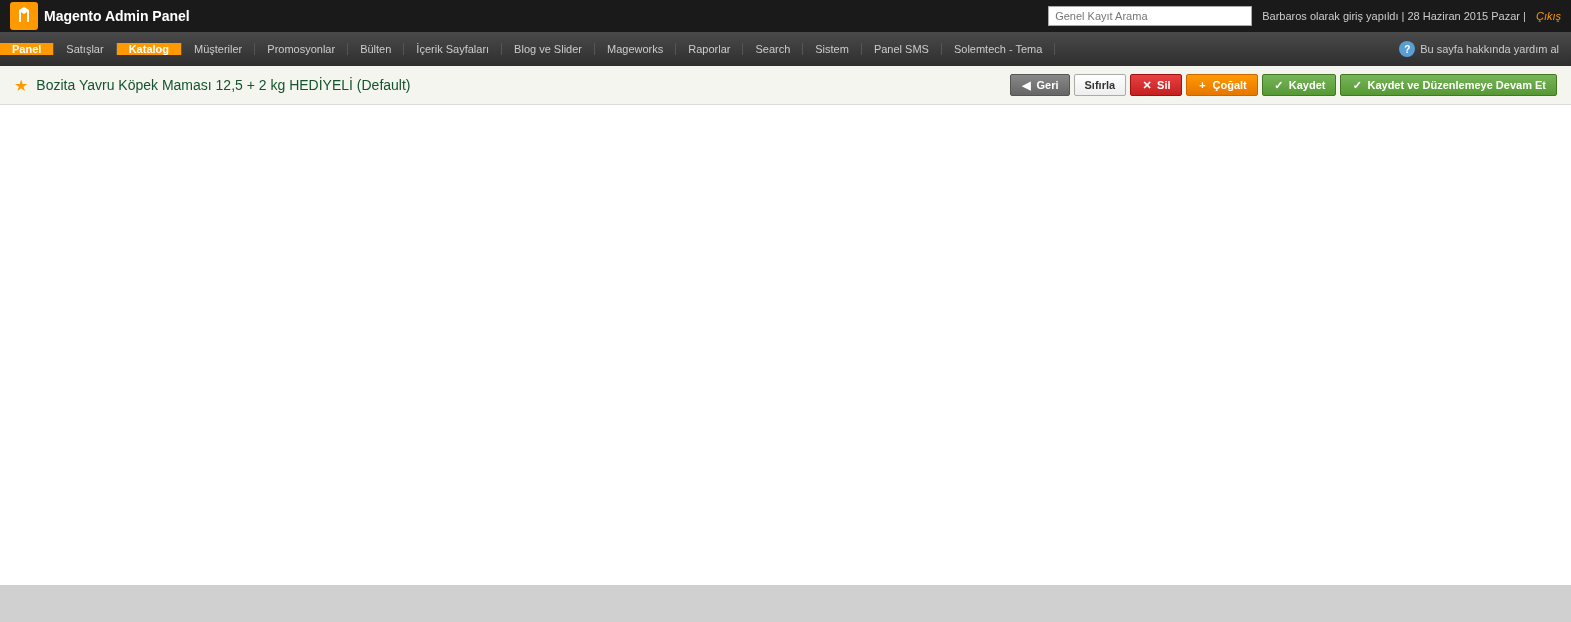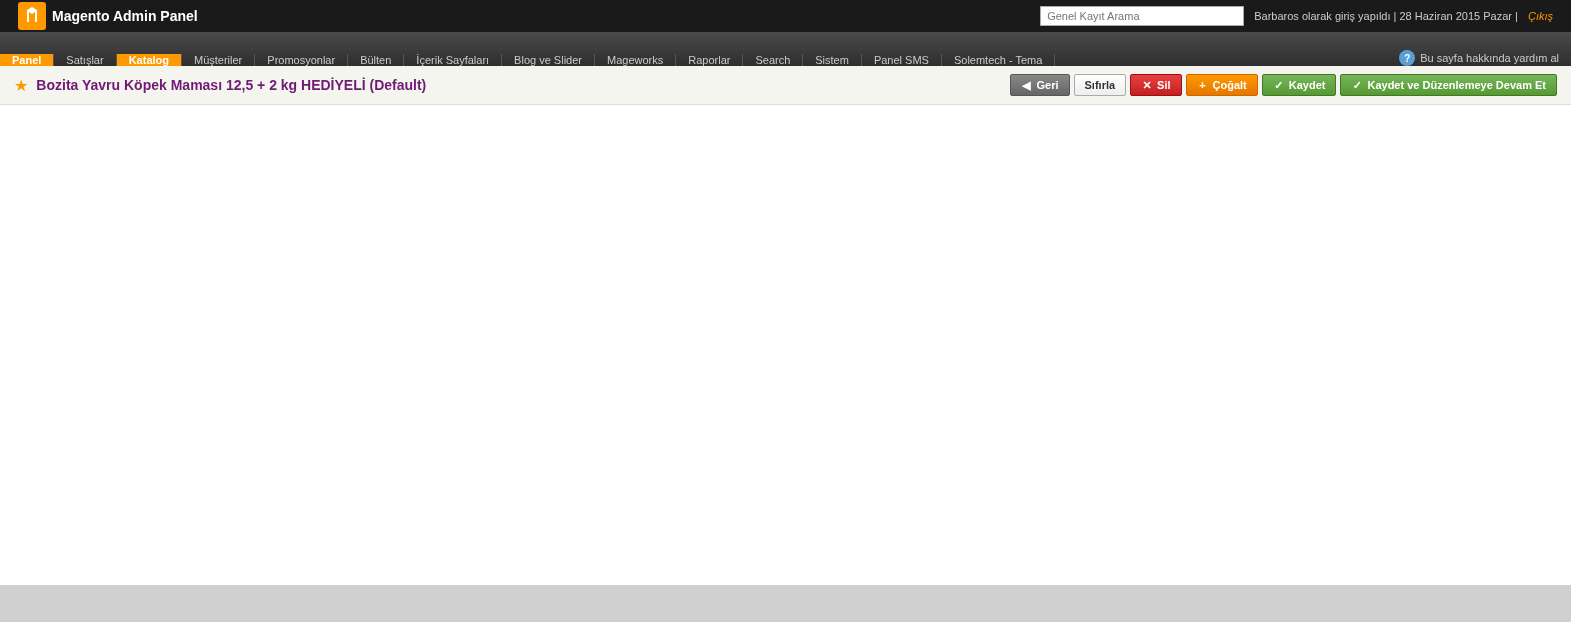--- a/index.html
+++ b/index.html
@@ -5,21 +5,21 @@
     * { margin: 0; padding: 0; box-sizing: border-box; }
     body { font-family: Arial, Tahoma, sans-serif; font-size: 12px; background: #d0d0d0; min-width: 1571px; }
 
     
     #top-bar {
       background: #1a1a1a;
       height: 32px;
       display: flex;
       align-items: center;
       justify-content: space-between;
-      padding: 0 18px;
+      padding: 0 10px;
     }
     #logo-area {
       display: flex;
       align-items: center;
       gap: 6px;
     }
     #magento-logo {
       width: 28px;
       height: 28px;
     }
@@ -51,21 +51,21 @@
       cursor: pointer;
       text-decoration: none;
       font-style: italic;
     }
 
     
     #nav-bar {
       background: linear-gradient(to bottom, #4a4a4a, #2e2e2e);
       height: 34px;
       display: flex;
-      align-items: flex-end;
+      align-items: center;
     }
     .nav-item {
       color: #ccc;
       font-size: 11px;
       padding: 0 12px;
       display: flex;
       align-items: center;
       cursor: pointer;
       white-space: nowrap;
       border-right: 1px solid #555;
@@ -111,23 +111,23 @@
     #page-title-area {
       display: flex;
       align-items: center;
       gap: 8px;
     }
     #title-icon {
       color: #f90;
       font-size: 16px;
     }
     #page-title {
-      color: #701a75;
+      color: #14532d;
       font-size: 14px;
-      font-weight: bold;
+      font-weight: normal;
     }
     #action-buttons {
       display: flex;
       align-items: center;
       gap: 4px;
     }
     .btn {
       display: inline-flex;
       align-items: center;
       gap: 4px;

